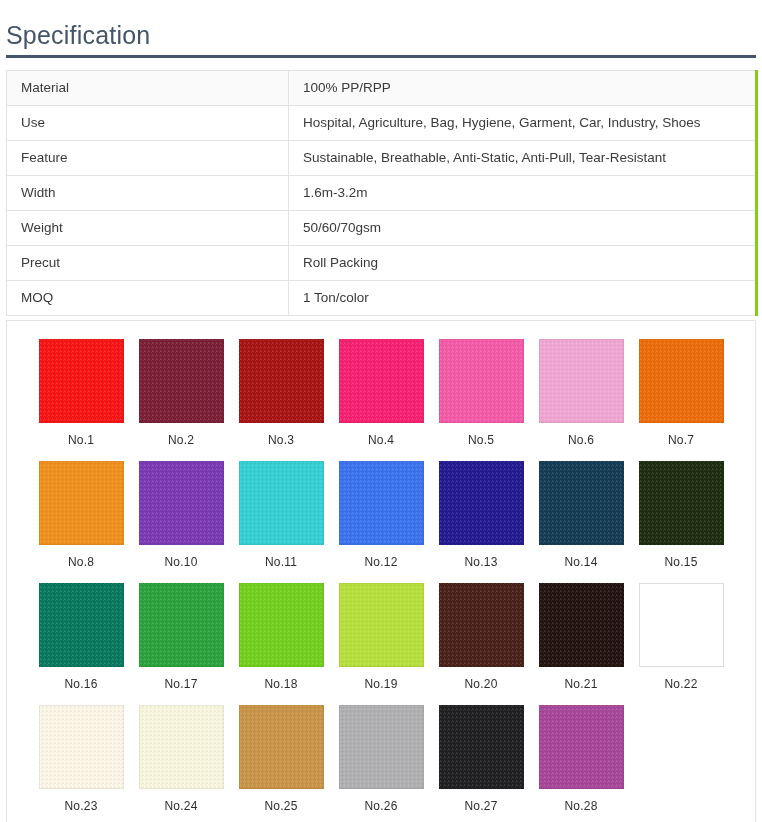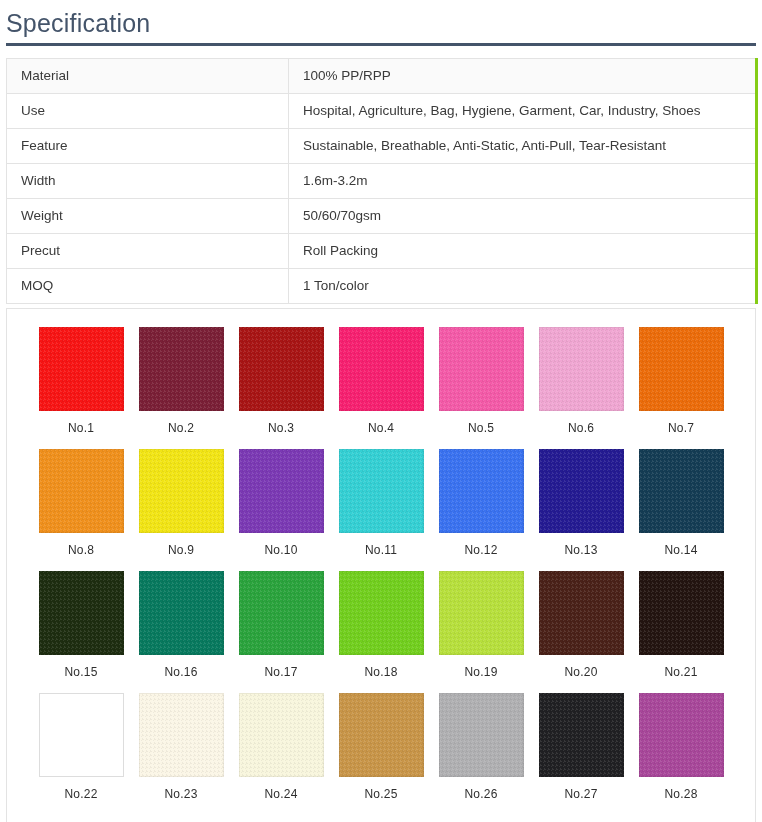--- a/index.html
+++ b/index.html
@@ -15,21 +15,21 @@
     overflow: hidden;
   }
 
   
   .page-title {
     font-size: 25px;
     font-weight: 400;
     color: #44546a;
     letter-spacing: 0.2px;
     margin: 0;
-    padding: 8px 0 0 6px;
+    padding: 20px 0 0 6px;
     line-height: 30px;
   }
   .title-rule {
     height: 3px;
     background: #44546a;
     margin: 5px 6px 0 6px;
   }
 
   
   .spec-table {
@@ -182,24 +182,20 @@
         </div>
         <div class="swatch-cell">
           <div class="swatch-chip" style="background-color: rgb(236, 108, 10);"></div>
           <div class="swatch-label">No.7</div>
         </div>
         <div class="swatch-cell">
           <div class="swatch-chip" style="background-color: rgb(240, 144, 28);"></div>
           <div class="swatch-label">No.8</div>
         </div>
         <div class="swatch-cell">
-          <div class="swatch-chip" style="background-color: rgb(242, 229, 21);"></div>
-          <div class="swatch-label">No.9</div>
-        </div>
-        <div class="swatch-cell">
           <div class="swatch-chip" style="background-color: rgb(123, 57, 180);"></div>
           <div class="swatch-label">No.10</div>
         </div>
         <div class="swatch-cell">
           <div class="swatch-chip" style="background-color: rgb(52, 208, 212);"></div>
           <div class="swatch-label">No.11</div>
         </div>
         <div class="swatch-cell">
           <div class="swatch-chip" style="background-color: rgb(58, 114, 240);"></div>
           <div class="swatch-label">No.12</div>

